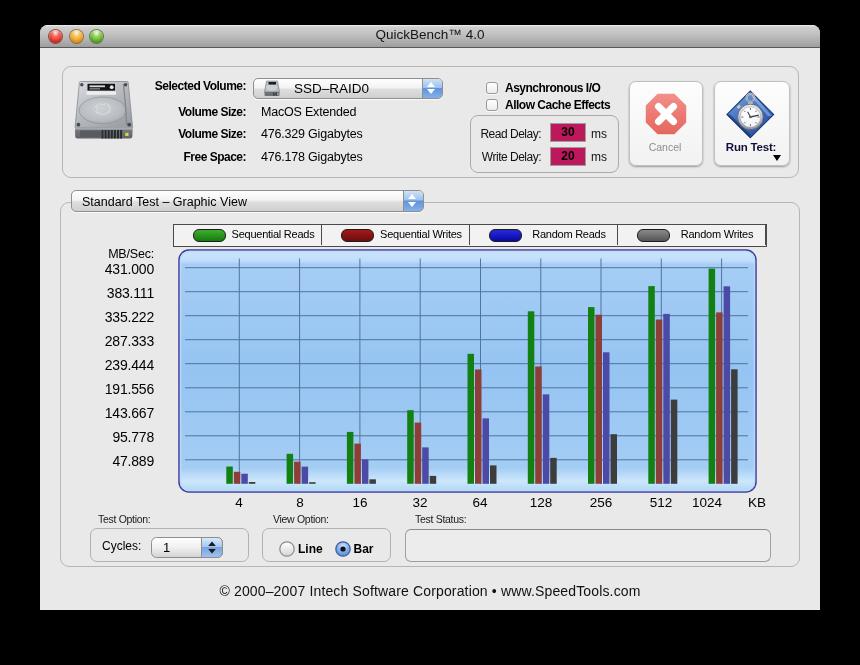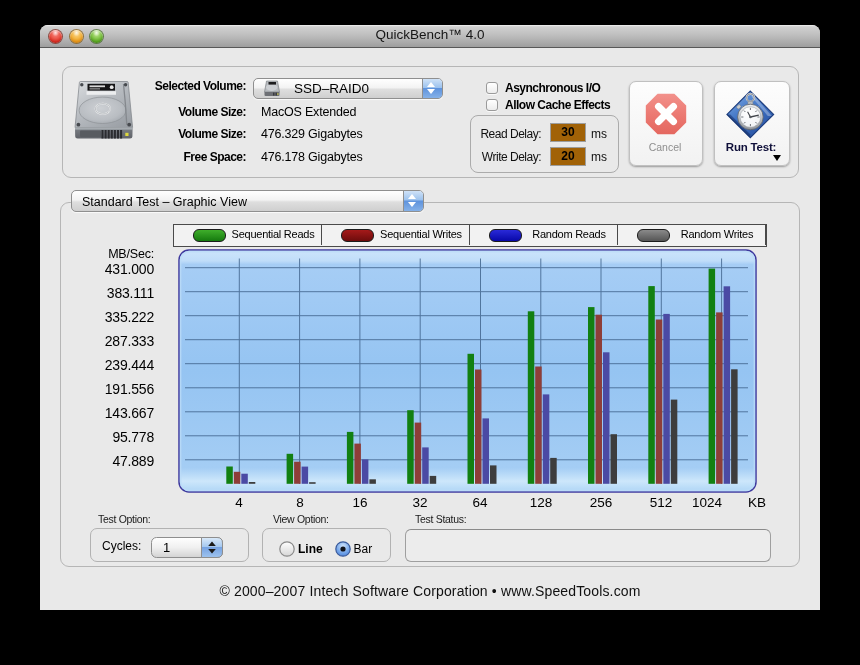--- a/index.html
+++ b/index.html
@@ -22,21 +22,21 @@
 .xl{font-size:13.5px;color:#000}
 .small{font-size:10.5px;letter-spacing:-0.3px;color:#1a1a1a;white-space:nowrap}
 .popup{border:1px solid #8f8f8f;border-radius:5px;
   background:linear-gradient(#ffffff 0,#f3f3f3 45%,#dedede 55%,#cfcfcf 100%);
   box-shadow:0 1px 1px rgba(255,255,255,.8)}
 .pstep{position:absolute;right:0;top:0;bottom:0;width:19px;border-radius:0 4px 4px 0;
   background:linear-gradient(#cfe2f7 0,#9cc2ee 45%,#5f93dd 50%,#85b1e8 100%);
   border-left:1px solid #8f8f8f}
 .cbox{width:10px;height:10px;background:linear-gradient(#ffffff,#ececec);border:1px solid #9a9a9a;border-radius:3px;box-shadow:0 1px 0 rgba(255,255,255,.7)}
 .btn{border:1px solid #c0c0c0;border-radius:7px;background:linear-gradient(#fdfdfd,#f2f2f2);box-shadow:0 1px 2px rgba(0,0,0,.35)}
-.field{background:#a16207;border:1px solid #9d9d9d}
+.field{background:#be185d;border:1px solid #9d9d9d}
 #footer{left:0;top:558px;width:780px;text-align:center;font-size:14px;letter-spacing:0.15px;color:#101010}
 </style></head><body>
 <div id="win" class="abs">
   <div id="titlebar" class="abs"></div>
   <div id="title" class="abs">QuickBench™ 4.0</div>
   <div id="tl-r" class="abs tl"></div>
   <div id="tl-y" class="abs tl"></div>
   <div id="tl-g" class="abs tl"></div>
 
   <div id="box1" class="abs gbox"></div>
@@ -367,18 +367,18 @@
 <defs>
           <radialGradient id="rb" cx="0.5" cy="0.3" r="0.9">
 <stop offset="0" stop-color="#cfe3fa"></stop>
             <stop offset="0.55" stop-color="#6ea1e8"></stop>
             <stop offset="1" stop-color="#3a6fd0"></stop>
           </radialGradient>
         </defs>
 <circle cx="8" cy="8" r="7.2" fill="url(#rb)" stroke="#3a5a9a" stroke-width="1.2"></circle>
 <circle cx="8" cy="8" r="2.6" fill="#10121a"></circle>
 </svg></div>
-  <div class="abs" style="left:313.5px;top:517px;font-size:12px;font-weight:normal;color:#000">Bar</div>
+  <div class="abs" style="left:313.5px;top:517px;font-size:12px;font-weight:bold;color:#000">Bar</div>
 
   <div class="abs" style="left:365px;top:504px;width:364px;height:31px;border:1px solid #9f9f9f;border-radius:6px;background:#ececec;border-top-color:#8a8a8a"></div>
 
   <div id="footer" class="abs">© 2000–2007 Intech Software Corporation • www.SpeedTools.com</div>
 </div>
 
 </body></html>

